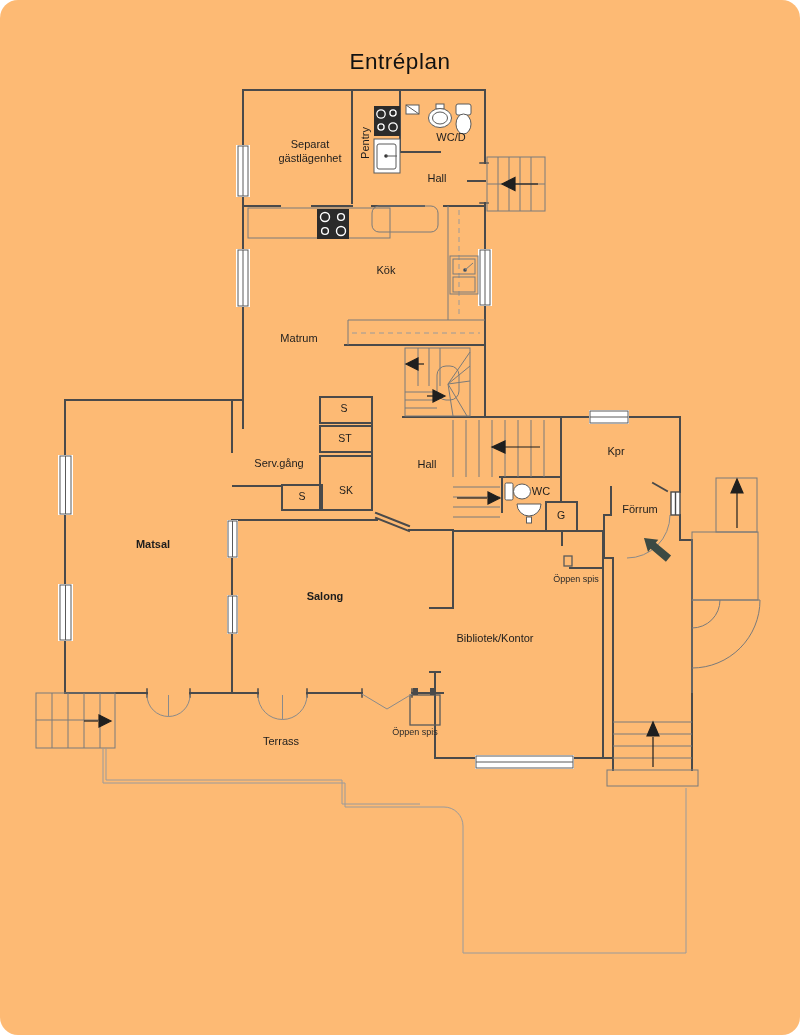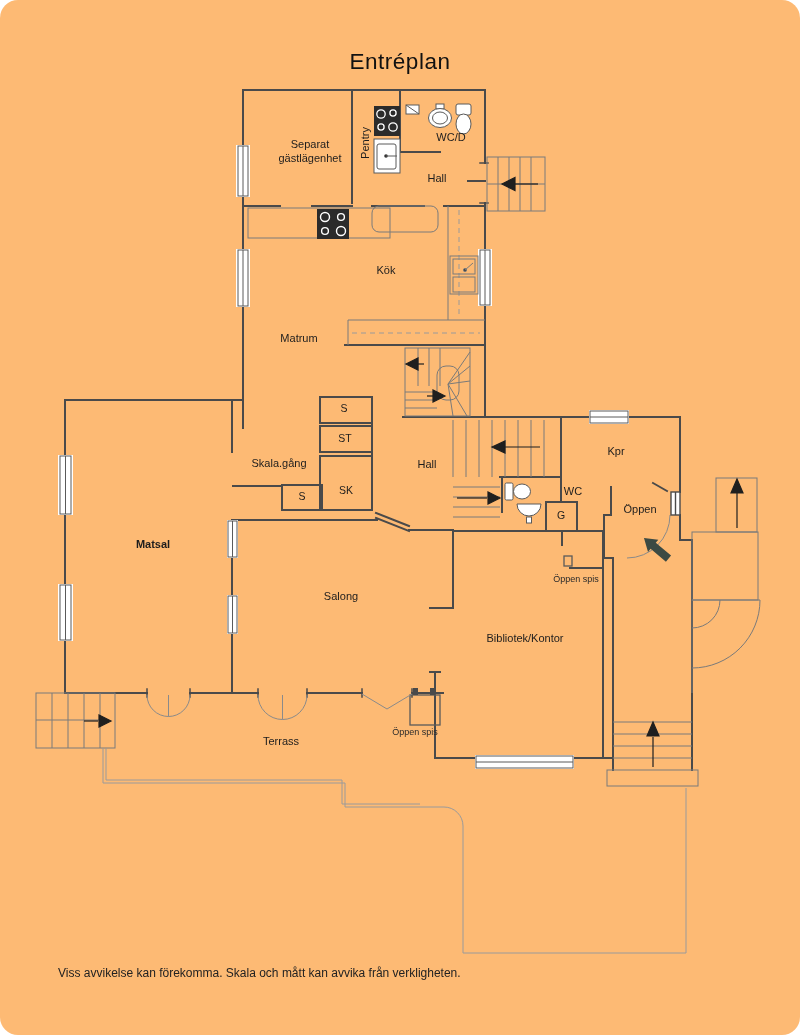--- a/index.html
+++ b/index.html
@@ -273,27 +273,26 @@
   <div class="lbl wrap" style="left:310px;top:152px;">Separat gästlägenhet</div>
   <div class="lbl vert" style="left:366px;top:143px;">Pentry</div>
   <div class="lbl" style="left:451px;top:138px;">WC/D</div>
   <div class="lbl" style="left:437px;top:179px;">Hall</div>
   <div class="lbl" style="left:386px;top:271px;">Kök</div>
   <div class="lbl" style="left:299px;top:291px;margin-top:48px;">Matrum</div>
   <div class="lbl closet" style="left:344px;top:409px;">S</div>
   <div class="lbl closet" style="left:345px;top:439px;">ST</div>
   <div class="lbl closet" style="left:346px;top:491px;">SK</div>
   <div class="lbl closet" style="left:302px;top:497px;">S</div>
-  <div class="lbl" style="left:279px;top:464px;">Skala.gång</div>
+  <div class="lbl" style="left:279px;top:464px;">Serv.gång</div>
   <div class="lbl" style="left:427px;top:465px;">Hall</div>
   <div class="lbl" style="left:616px;top:452px;">Kpr</div>
-  <div class="lbl" style="left:541px;top:492px;margin-left:32px;">WC</div>
+  <div class="lbl" style="left:541px;top:492px;">WC</div>
   <div class="lbl closet" style="left:561px;top:516px;">G</div>
-  <div class="lbl" style="left:640px;top:510px;">Öppen</div>
+  <div class="lbl" style="left:640px;top:510px;">Förrum</div>
   <div class="lbl" style="left:153px;top:545px;font-weight:bold;">Matsal</div>
-  <div class="lbl" style="left:341px;top:597px;">Salong</div>
-  <div class="lbl" style="left:525px;top:639px;">Bibliotek/Kontor</div>
+  <div class="lbl" style="left:325px;top:597px;font-weight:bold;">Salong</div>
+  <div class="lbl" style="left:495px;top:639px;">Bibliotek/Kontor</div>
   <div class="lbl small" style="left:576px;top:580px;">Öppen spis</div>
   <div class="lbl small" style="left:415px;top:733px;">Öppen spis</div>
   <div class="lbl" style="left:281px;top:742px;">Terrass</div>
 
-  <div id="disclaimer">Viss avvikelse kan förekomma. Skala och mått kan avvika från verkligheten.</div>
 </div>
 
 </body></html>

